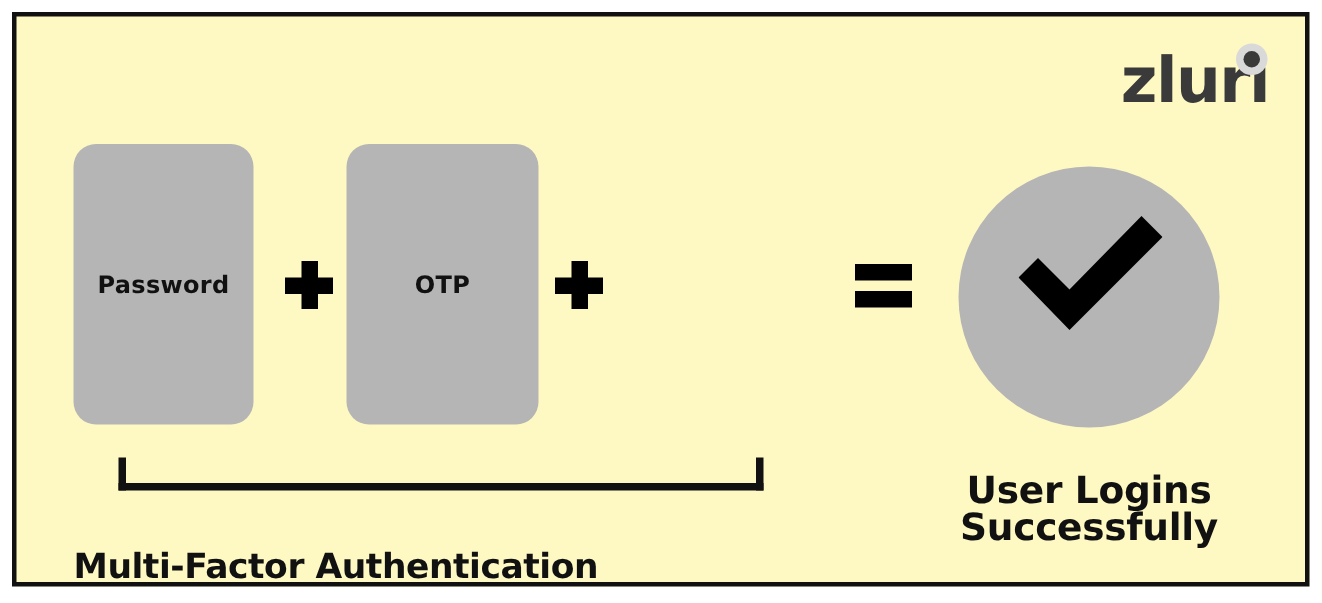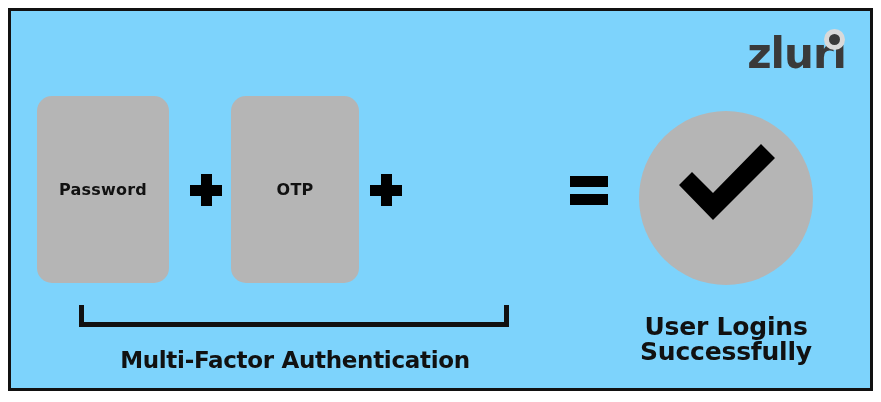--- a/index.html
+++ b/index.html
@@ -18,21 +18,21 @@
     overflow: hidden;
   }
   #frame {
     position: absolute;
     left: 8px;
     top: 8px;
     width: 865px;
     height: 383px;
     border: 3px solid #111111;
     box-sizing: border-box;
-    background: #7dd3fc;
+    background: #fef9c3;
   }
 
   
   #logo {
     position: absolute;
     right: 24px;
     top: 18px;
     height: 46px;
     display: flex;
     align-items: flex-end;
@@ -76,21 +76,21 @@
     justify-content: center;
   }
   .factor-label {
     font-family: "DejaVu Sans", sans-serif;
     font-weight: bold;
     font-size: 16px;
     color: #111111;
     letter-spacing: 0.2px;
     text-align: center;
   }
-  #box-password { left: 26px;  width: 132px; }
+  #box-password { left: 38px;  width: 120px; }
   #box-otp      { left: 220px; width: 128px; justify-content: center; }
   #box-biometrics { left: 400px; width: 130px; }
 
   
   .plus {
     position: absolute;
     top: 163px;
     width: 32px;
     height: 32px;
   }
@@ -167,23 +167,22 @@
     height: 22px;
     background: #111111;
   }
   #bracket .tick-left { left: 0; }
   #bracket .tick-right { right: 0; }
 
   
   #mfa-caption {
     position: absolute;
     left: 38px;
-    top: 336px;
+    top: 354px;
     width: 492px;
-    text-align: center;
     font-family: "DejaVu Sans", sans-serif;
     font-weight: bold;
     font-size: 23px;
     color: #111111;
     letter-spacing: -0.3px;
   }
   #success-caption {
     position: absolute;
     left: 620px;
     top: 303px;

